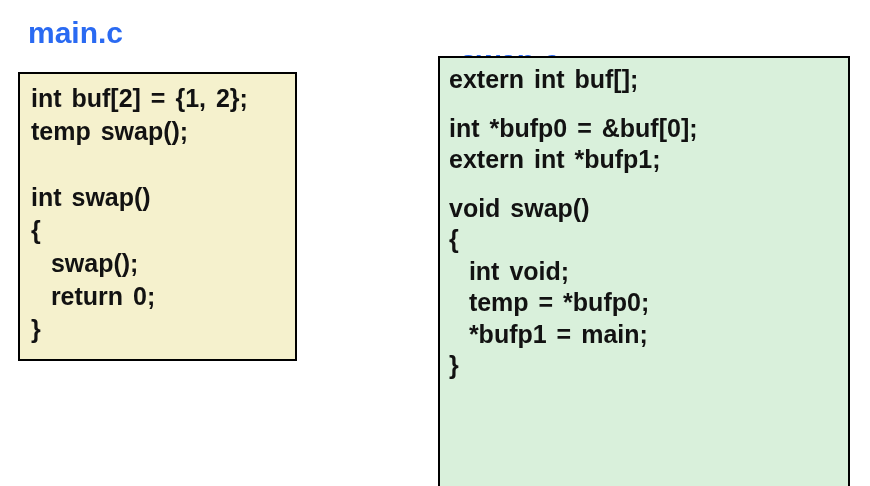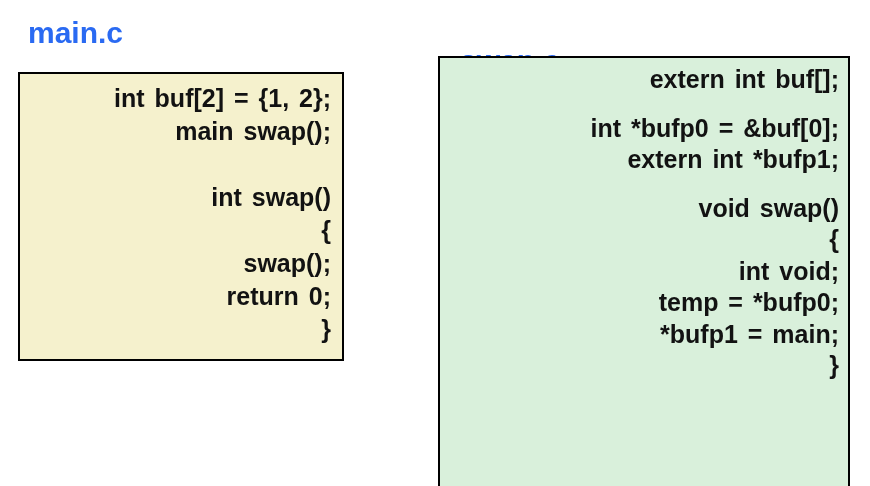--- a/index.html
+++ b/index.html
@@ -25,21 +25,21 @@
   #title-swap { left: 460px; top: 5px; margin-top: 39px; }
 
   .code-box {
     position: absolute;
     box-sizing: border-box;
     border: 2px solid #000000;
   }
   #box-main {
     left: 18px;
     top: 72px;
-    width: 326px;
+    width: 279px;
     height: 289px;
     background: #F5F1CD;
     padding: 8px 11px;
   }
   #box-swap {
     left: 438px;
     top: 56px;
     width: 412px;
     height: 468px;
     background: #D9F0DB;
@@ -53,28 +53,28 @@
     word-spacing: 3px;
   }
   #box-main .code-line { line-height: 33px; }
   #box-swap .code-line { line-height: 31.5px; }
   #box-main .code-gap { height: 33px; }
   #box-swap .code-gap { height: 17px; }
 </style>
 </head>
 <body>
 
-<div style="position:absolute; inset:0;text-align:right;">
+<div style="position:absolute; inset:0;">
 
   <div id="title-main" class="panel-title">main.c</div>
 
   <div id="box-main" class="code-box">
     <div>
         <div class="code-line">int buf[2] = {1, 2};</div>
-        <div class="code-line">main swap();</div>
+        <div class="code-line">temp swap();</div>
         <div class="code-gap"></div>
         <div class="code-line">int swap()</div>
         <div class="code-line">{</div>
         <div class="code-line">  swap();</div>
         <div class="code-line">  return 0;</div>
         <div class="code-line">}</div>
       </div>
   </div>
 
   <div id="title-swap" class="panel-title">swap.c</div>

